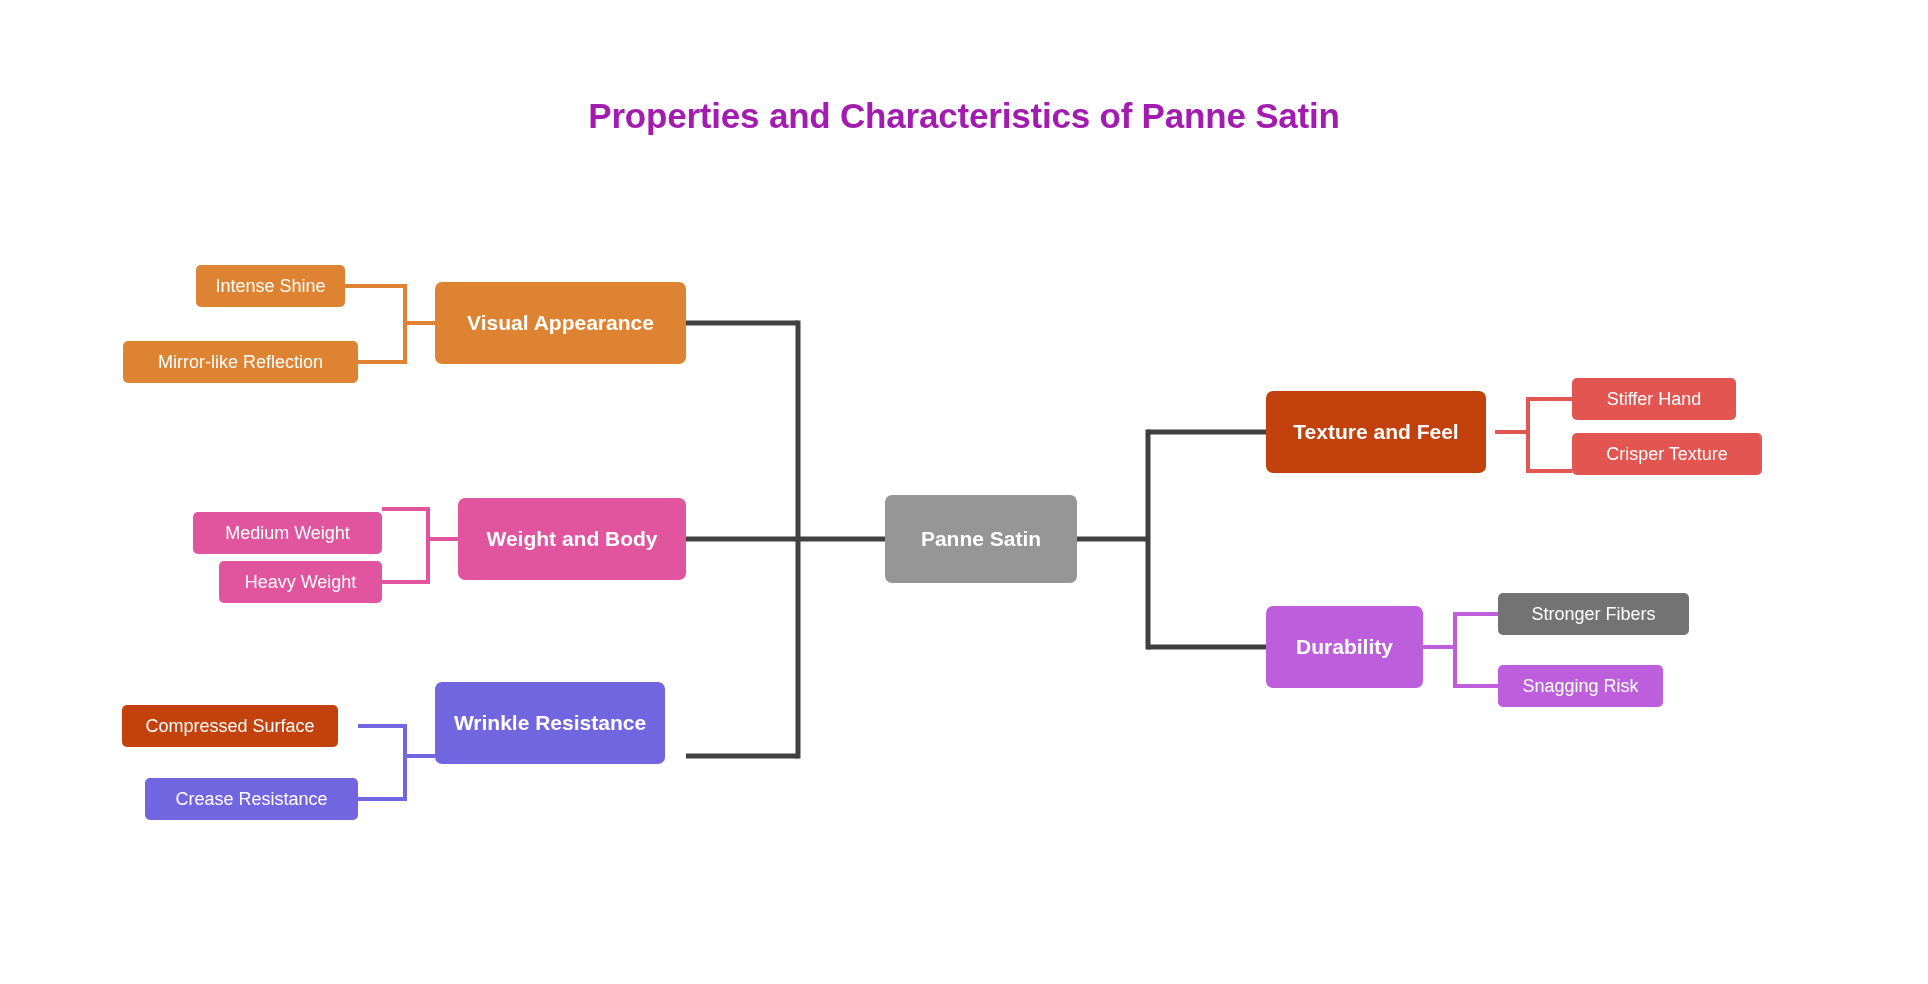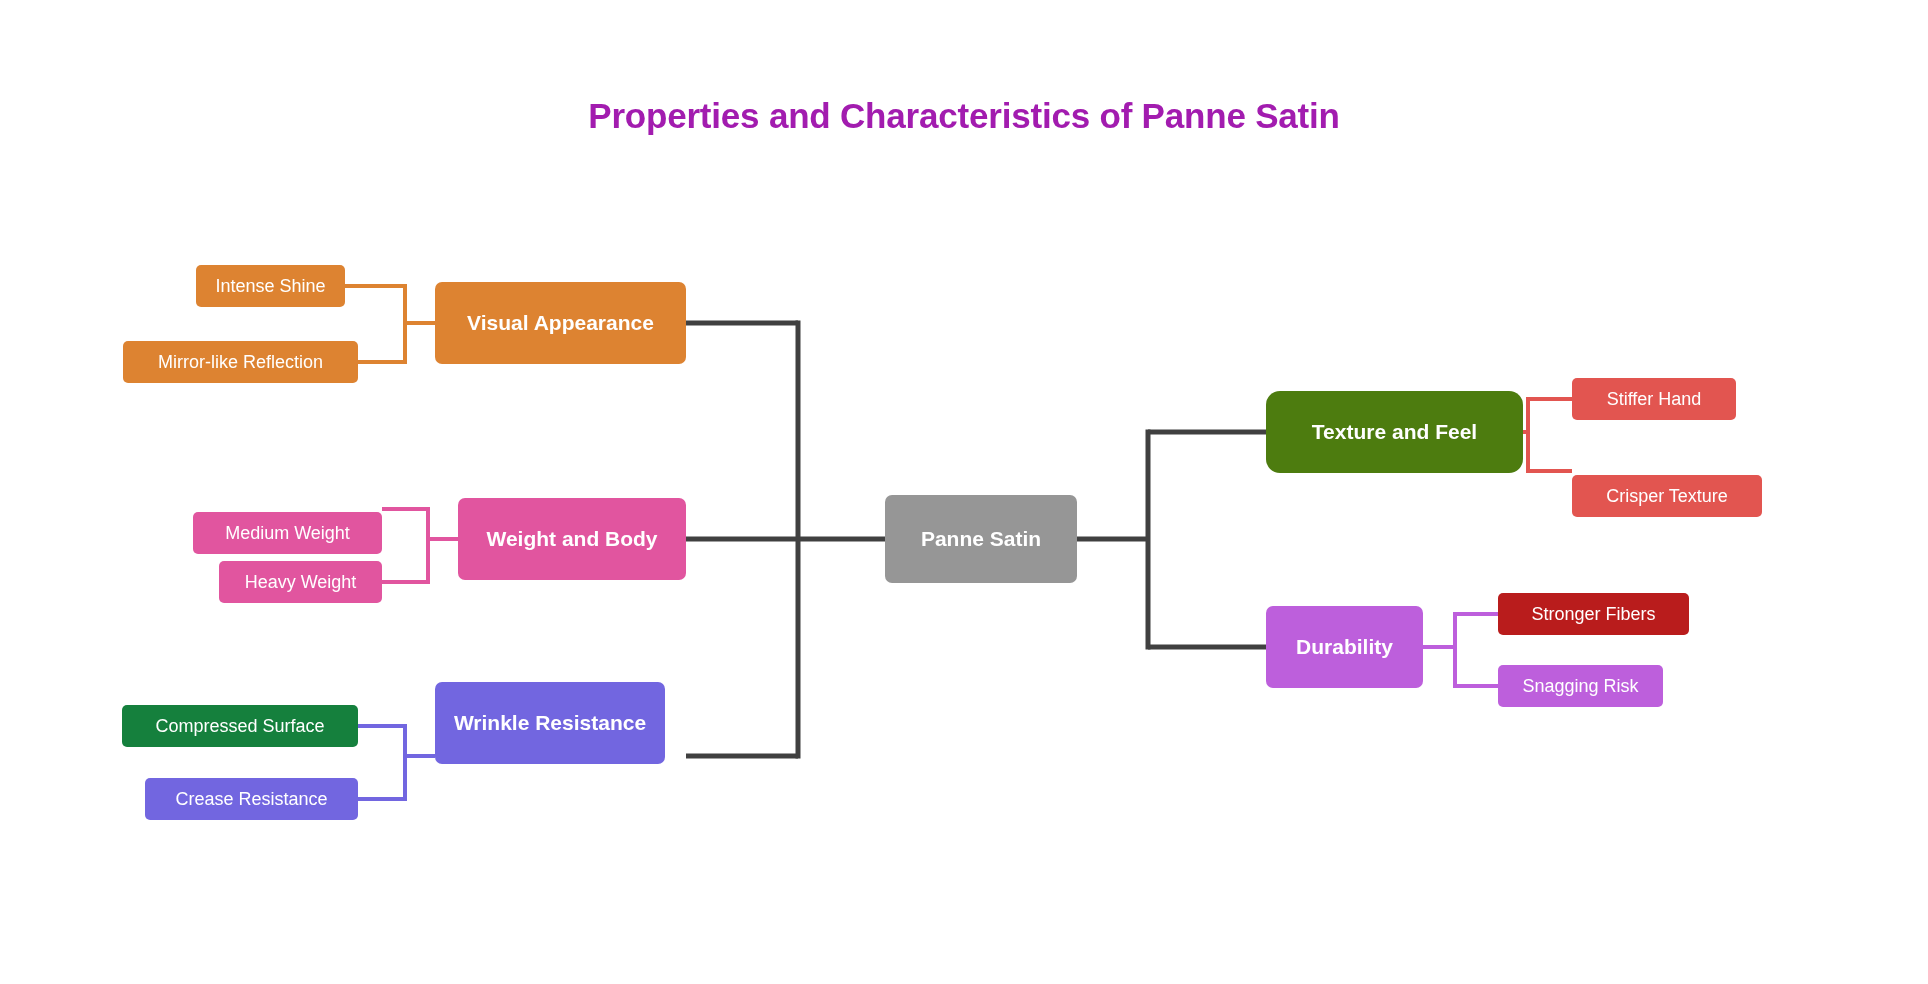--- a/index.html
+++ b/index.html
@@ -124,39 +124,39 @@
       </div>
       <div class="node leaf" style="left: 193px; top: 488px; width: 189px; height: 42px; background: rgb(225, 85, 159); margin-top: 24px;">
         <span>Medium Weight</span>
       </div>
       <div class="node leaf" style="left: 219px; top: 561px; width: 163px; height: 42px; background: rgb(225, 85, 159);">
         <span>Heavy Weight</span>
       </div>
       <div class="node main" style="left: 458px; top: 498px; width: 228px; height: 82px; background: rgb(225, 85, 159);">
         <span>Weight and Body</span>
       </div>
-      <div class="node leaf" style="left: 122px; top: 705px; width: 236px; height: 42px; background: #15803d;">
+      <div class="node leaf" style="left: 122px; top: 705px; width: 216px; height: 42px; background: #c2410c;">
         <span>Compressed Surface</span>
       </div>
       <div class="node leaf" style="left: 145px; top: 778px; width: 213px; height: 42px; background: rgb(114, 102, 224);">
         <span>Crease Resistance</span>
       </div>
       <div class="node main" style="left: 435px; top: 682px; width: 230px; height: 82px; background: rgb(114, 102, 224); text-align: right;">
         <span>Wrinkle Resistance</span>
       </div>
       <div class="node leaf" style="left: 1572px; top: 378px; width: 164px; height: 42px; background: rgb(226, 85, 80);">
         <span>Stiffer Hand</span>
       </div>
-      <div class="node leaf" style="left: 1572px; top: 475px; width: 190px; height: 42px; background: rgb(226, 85, 80);">
+      <div class="node leaf" style="left: 1572px; top: 433px; width: 190px; height: 42px; background: rgb(226, 85, 80);">
         <span>Crisper Texture</span>
       </div>
-      <div class="node main" style="left: 1266px; top: 391px; width: 257px; height: 82px; background: #4d7c0f; border-radius: 14px;">
+      <div class="node main" style="left: 1266px; top: 391px; width: 220px; height: 82px; background: #c2410c;">
         <span>Texture and Feel</span>
       </div>
-      <div class="node leaf" style="left: 1498px; top: 593px; width: 191px; height: 42px; background: #b91c1c;">
+      <div class="node leaf" style="left: 1498px; top: 593px; width: 191px; height: 42px; background: #737373;">
         <span>Stronger Fibers</span>
       </div>
       <div class="node leaf" style="left: 1498px; top: 665px; width: 165px; height: 42px; background: rgb(189, 95, 220);">
         <span>Snagging Risk</span>
       </div>
       <div class="node main" style="left: 1266px; top: 606px; width: 157px; height: 82px; background: rgb(189, 95, 220);">
         <span>Durability</span>
       </div>
       <div class="node root" style="left: 885px; top: 495px; width: 192px; height: 88px; background: rgb(150, 150, 150);">
         <span>Panne Satin</span>

